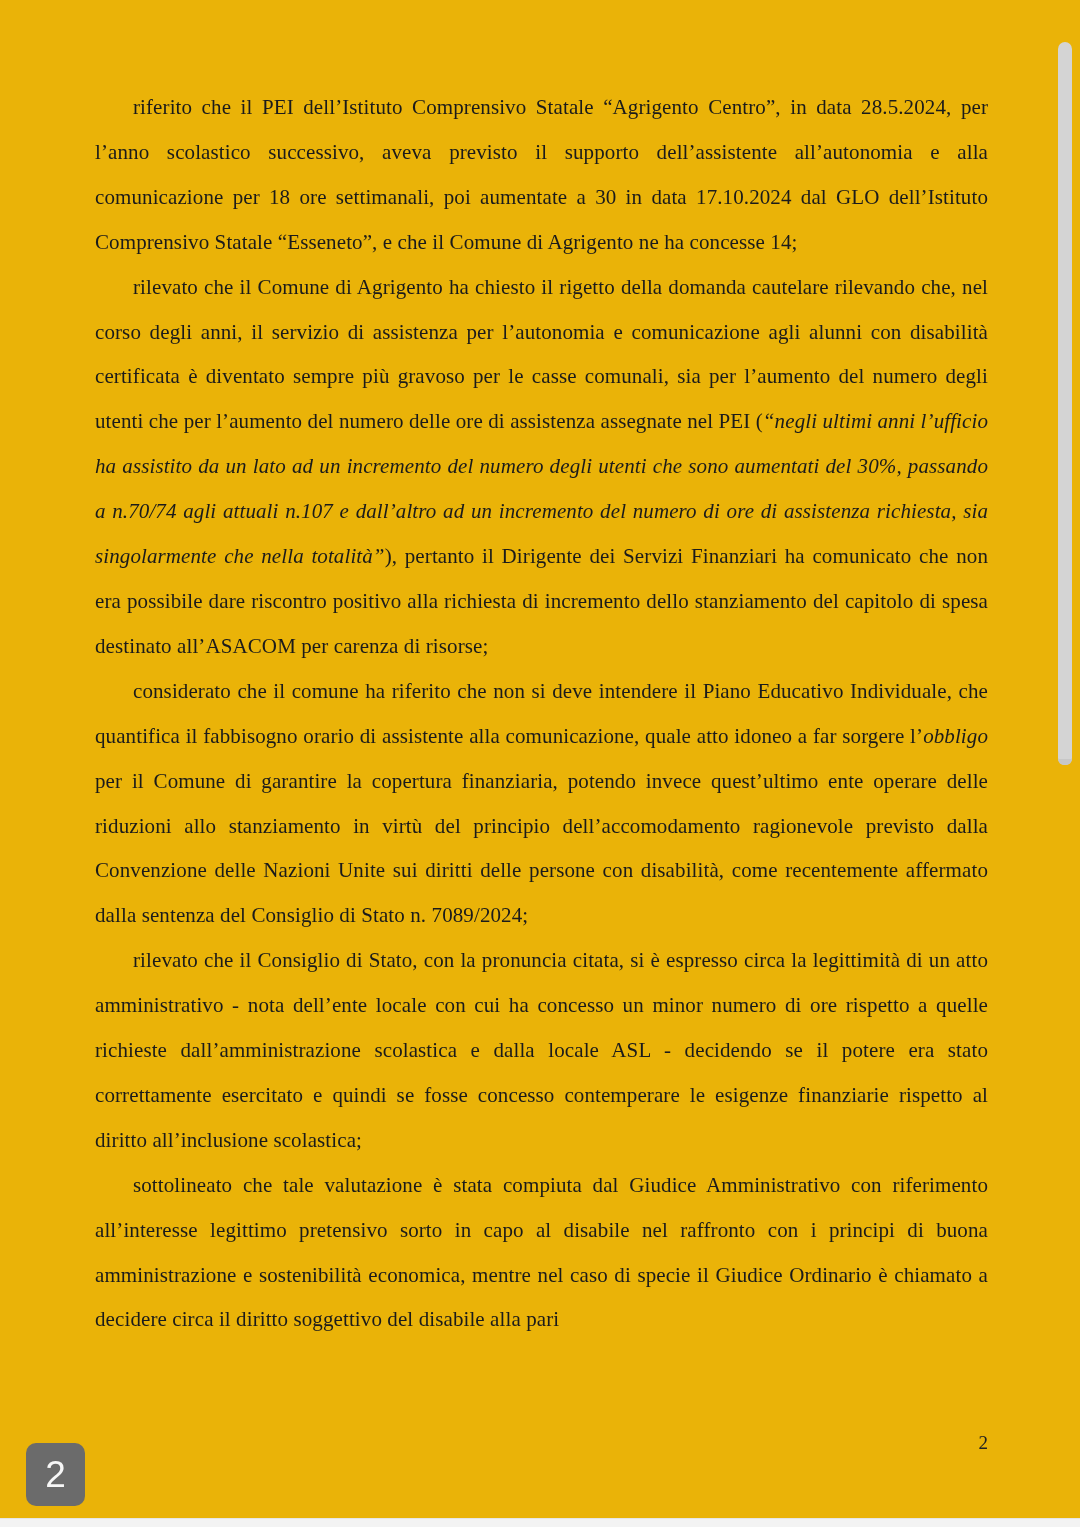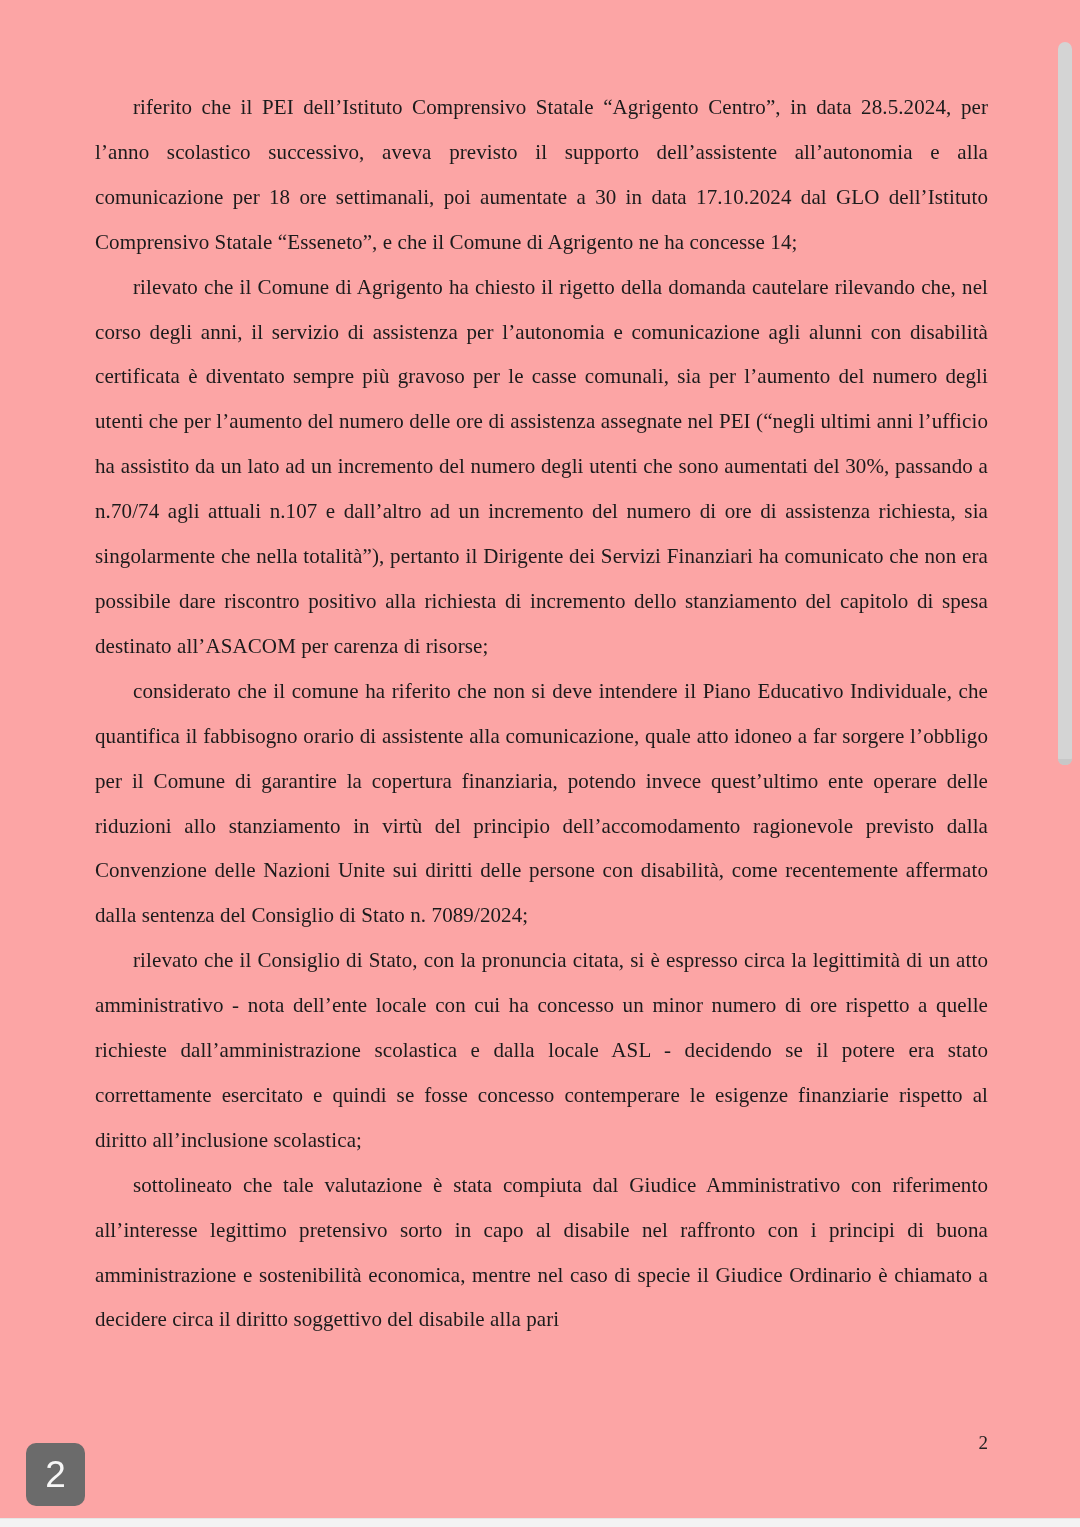--- a/index.html
+++ b/index.html
@@ -1,40 +1,40 @@
 <!DOCTYPE html>
 <html><head>
 <meta charset="utf-8">
 <style>
   * { margin: 0; padding: 0; box-sizing: border-box; }
   html, body { width: 1080px; height: 1527px; background: #ffffff; }
   .page {
     position: relative;
     width: 1080px;
     height: 1527px;
-    background: #fca5a5;
+    background: #eab308;
     overflow: hidden;
     font-family: "Liberation Serif", serif;
     color: #1b1b1b;
   }
   .content {
     position: absolute;
     left: 95px;
     top: 85px;
     width: 893px;
     font-size: 21px;
     line-height: 44.9px;
     text-align: justify;
     letter-spacing: 0.1px;
   }
   .content p {
     margin: 0;
     text-indent: 38px;
   }
-  .content .italic { }
+  .content .italic { font-style: italic; }
   .doc-page-number {
     position: absolute;
     top: 1432px;
     right: 92px;
     font-size: 19px;
     color: #222;
   }
   .thumb-badge {
     position: absolute;
     left: 26px;

